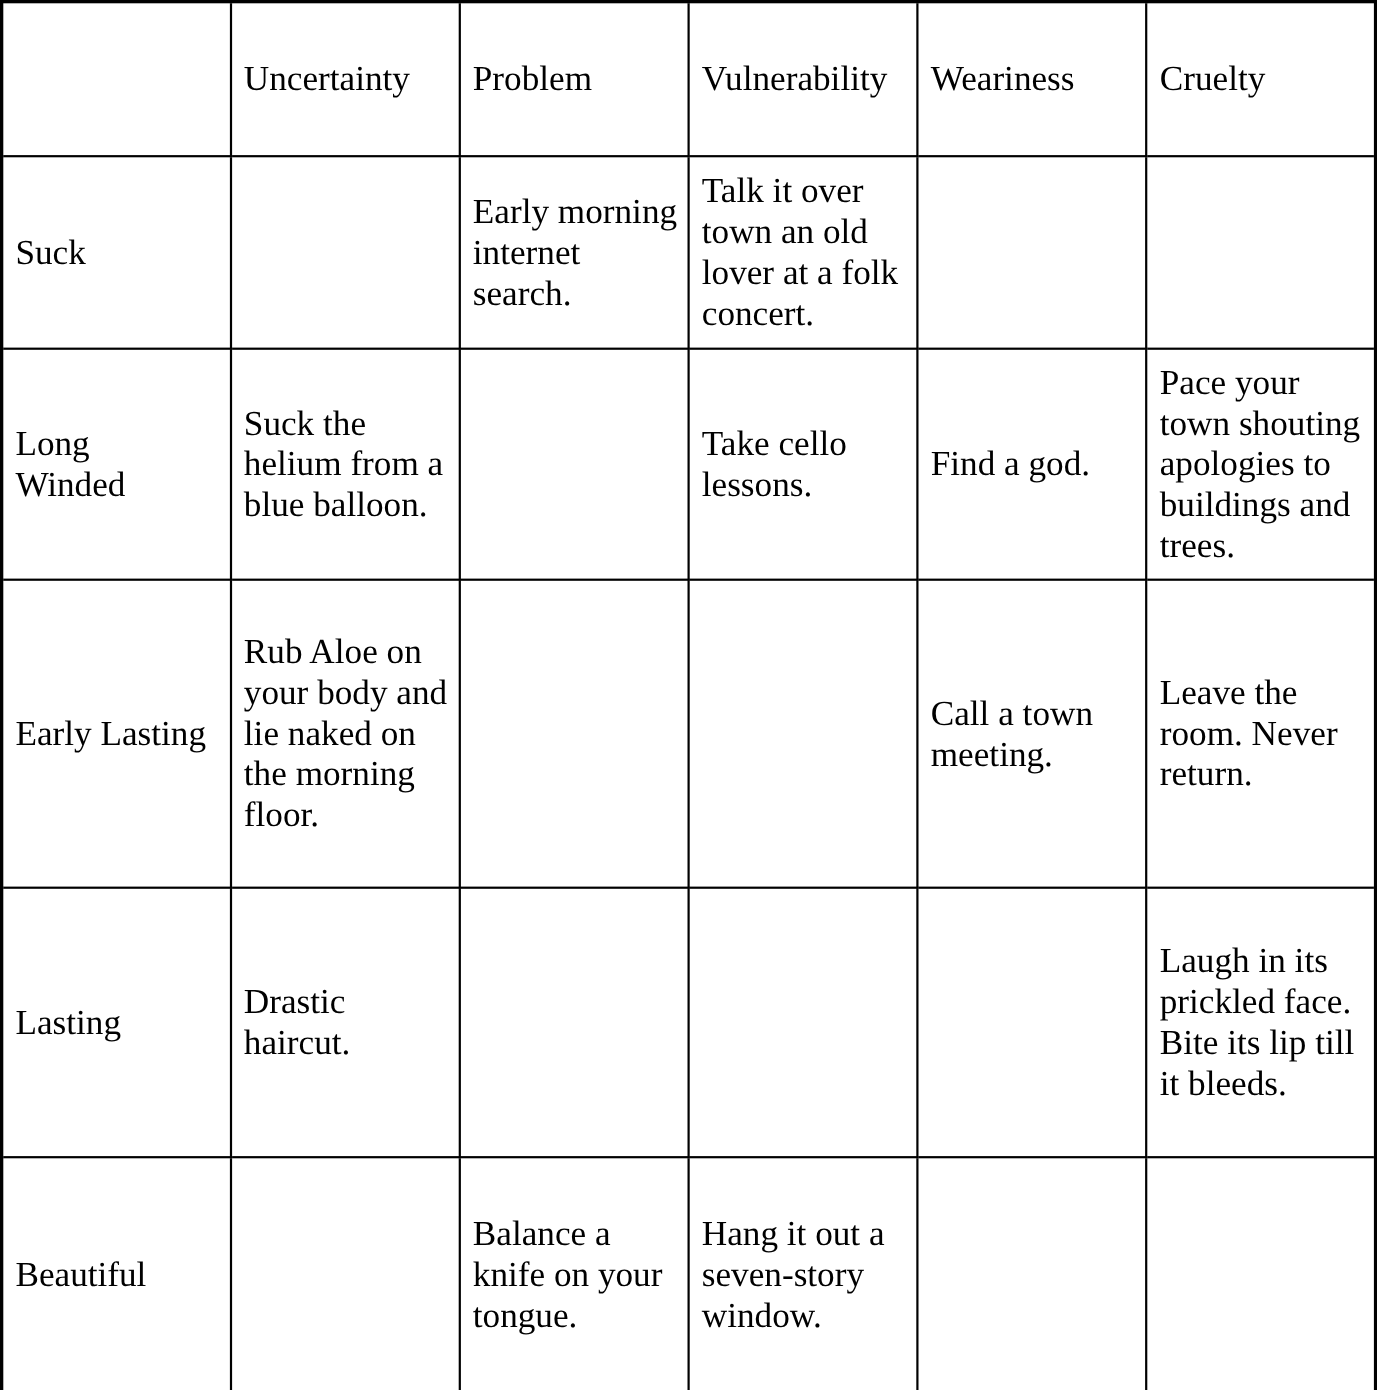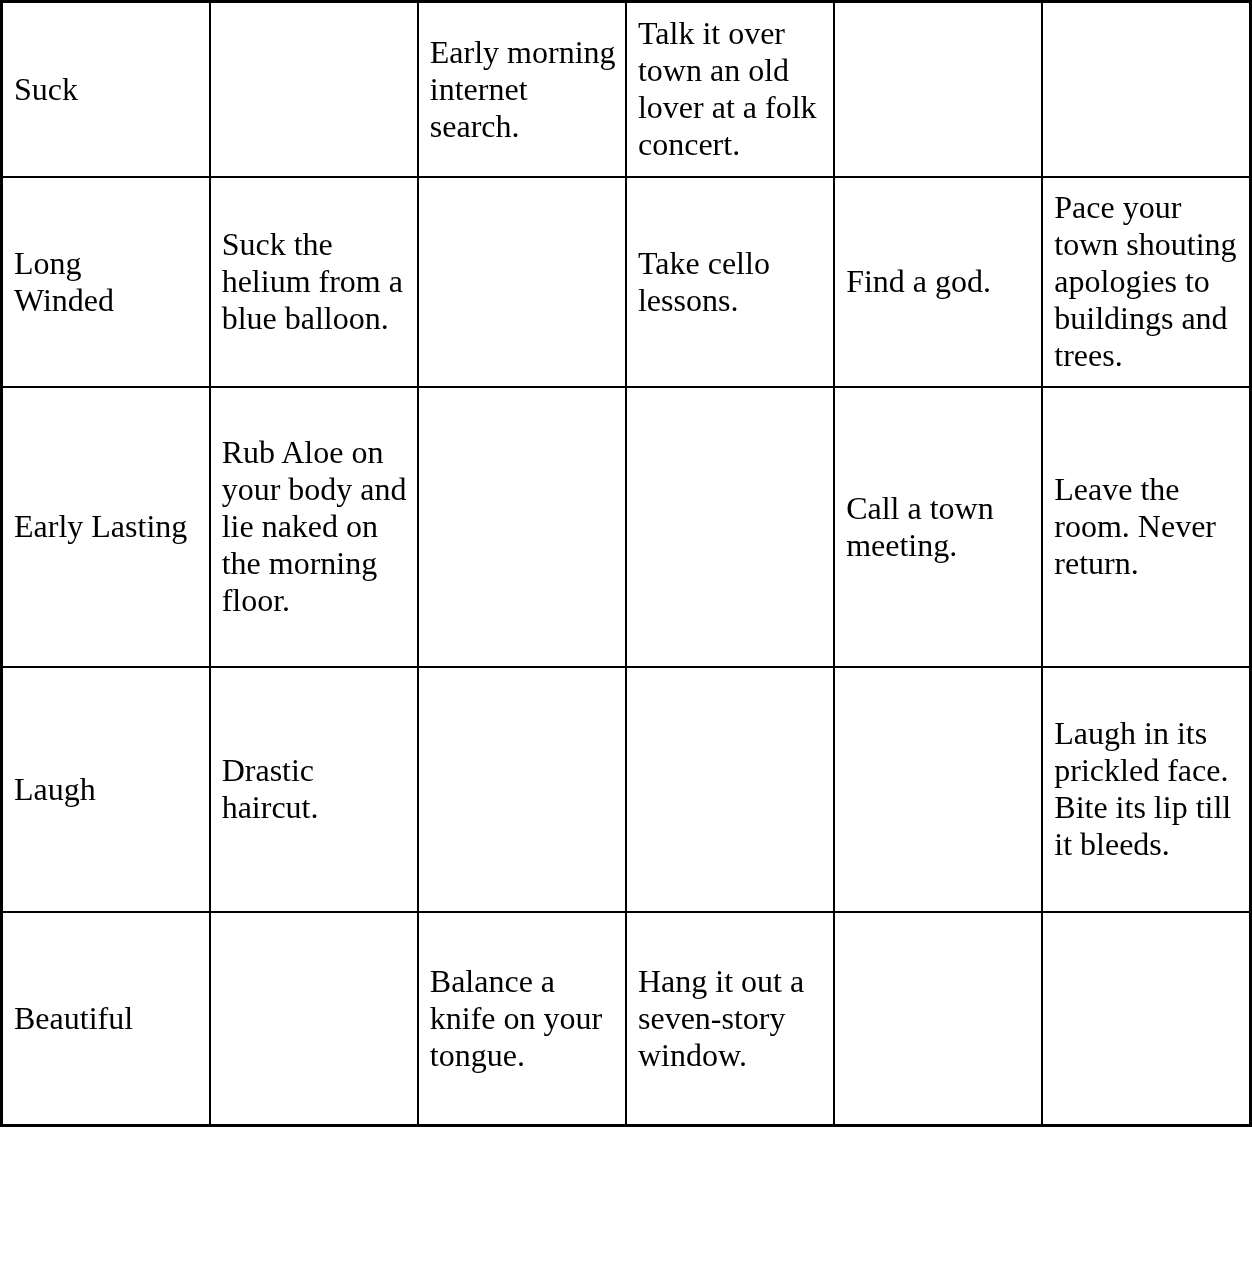--- a/index.html
+++ b/index.html
@@ -40,20 +40,28 @@
 <table class="doc-table">
   <colgroup>
     <col style="width:16.667%">
       <col style="width:16.667%">
       <col style="width:16.667%">
     <col style="width:16.667%">
       <col style="width:16.667%">
       <col style="width:16.665%">
   </colgroup>
   <tbody>
+    <tr class="row-header">
+      <td></td>
+      <td>Uncertainty</td>
+      <td>Problem</td>
+      <td>Vulnerability</td>
+      <td>Weariness</td>
+      <td>Cruelty</td>
+    </tr>
     <tr class="row-small">
       <td>Suck</td>
       <td></td>
       <td>Early morning
 internet search.</td>
       <td>Talk it over
 town an old
 lover at a folk
 concert.</td>
       <td></td>
@@ -84,21 +92,21 @@
 floor.</td>
       <td></td>
       <td></td>
       <td>Call a town
 meeting.</td>
       <td>Leave the
 room. Never
 return.</td>
     </tr>
     <tr class="row-severe">
-      <td>Laugh</td>
+      <td>Lasting</td>
       <td>Drastic
 haircut.</td>
       <td></td>
       <td></td>
       <td></td>
       <td>Laugh in its
 prickled face.
 Bite its lip till
 it bleeds.</td>
     </tr>

